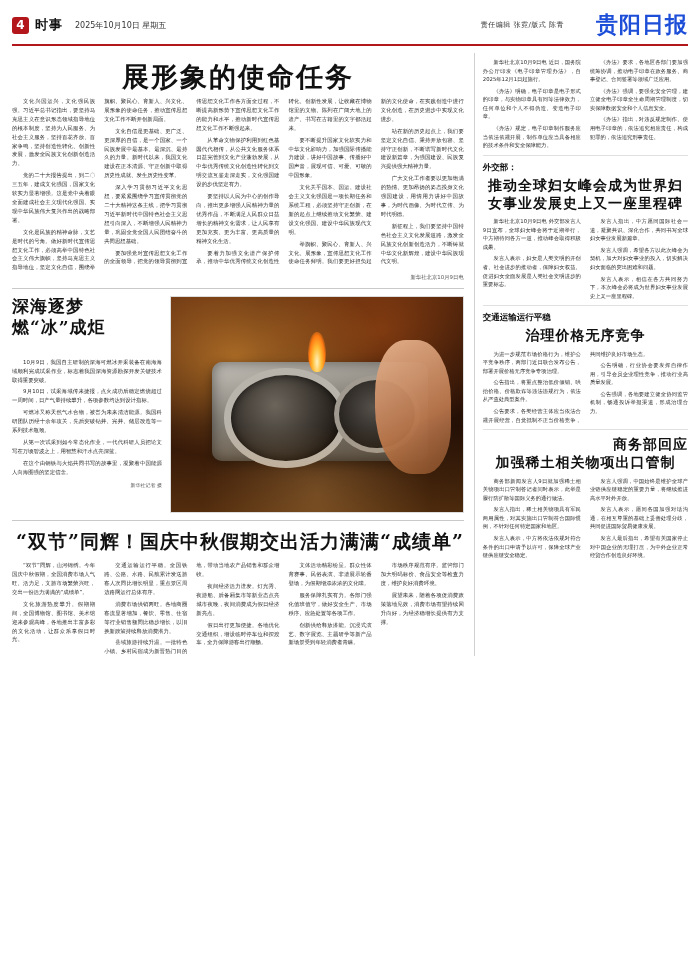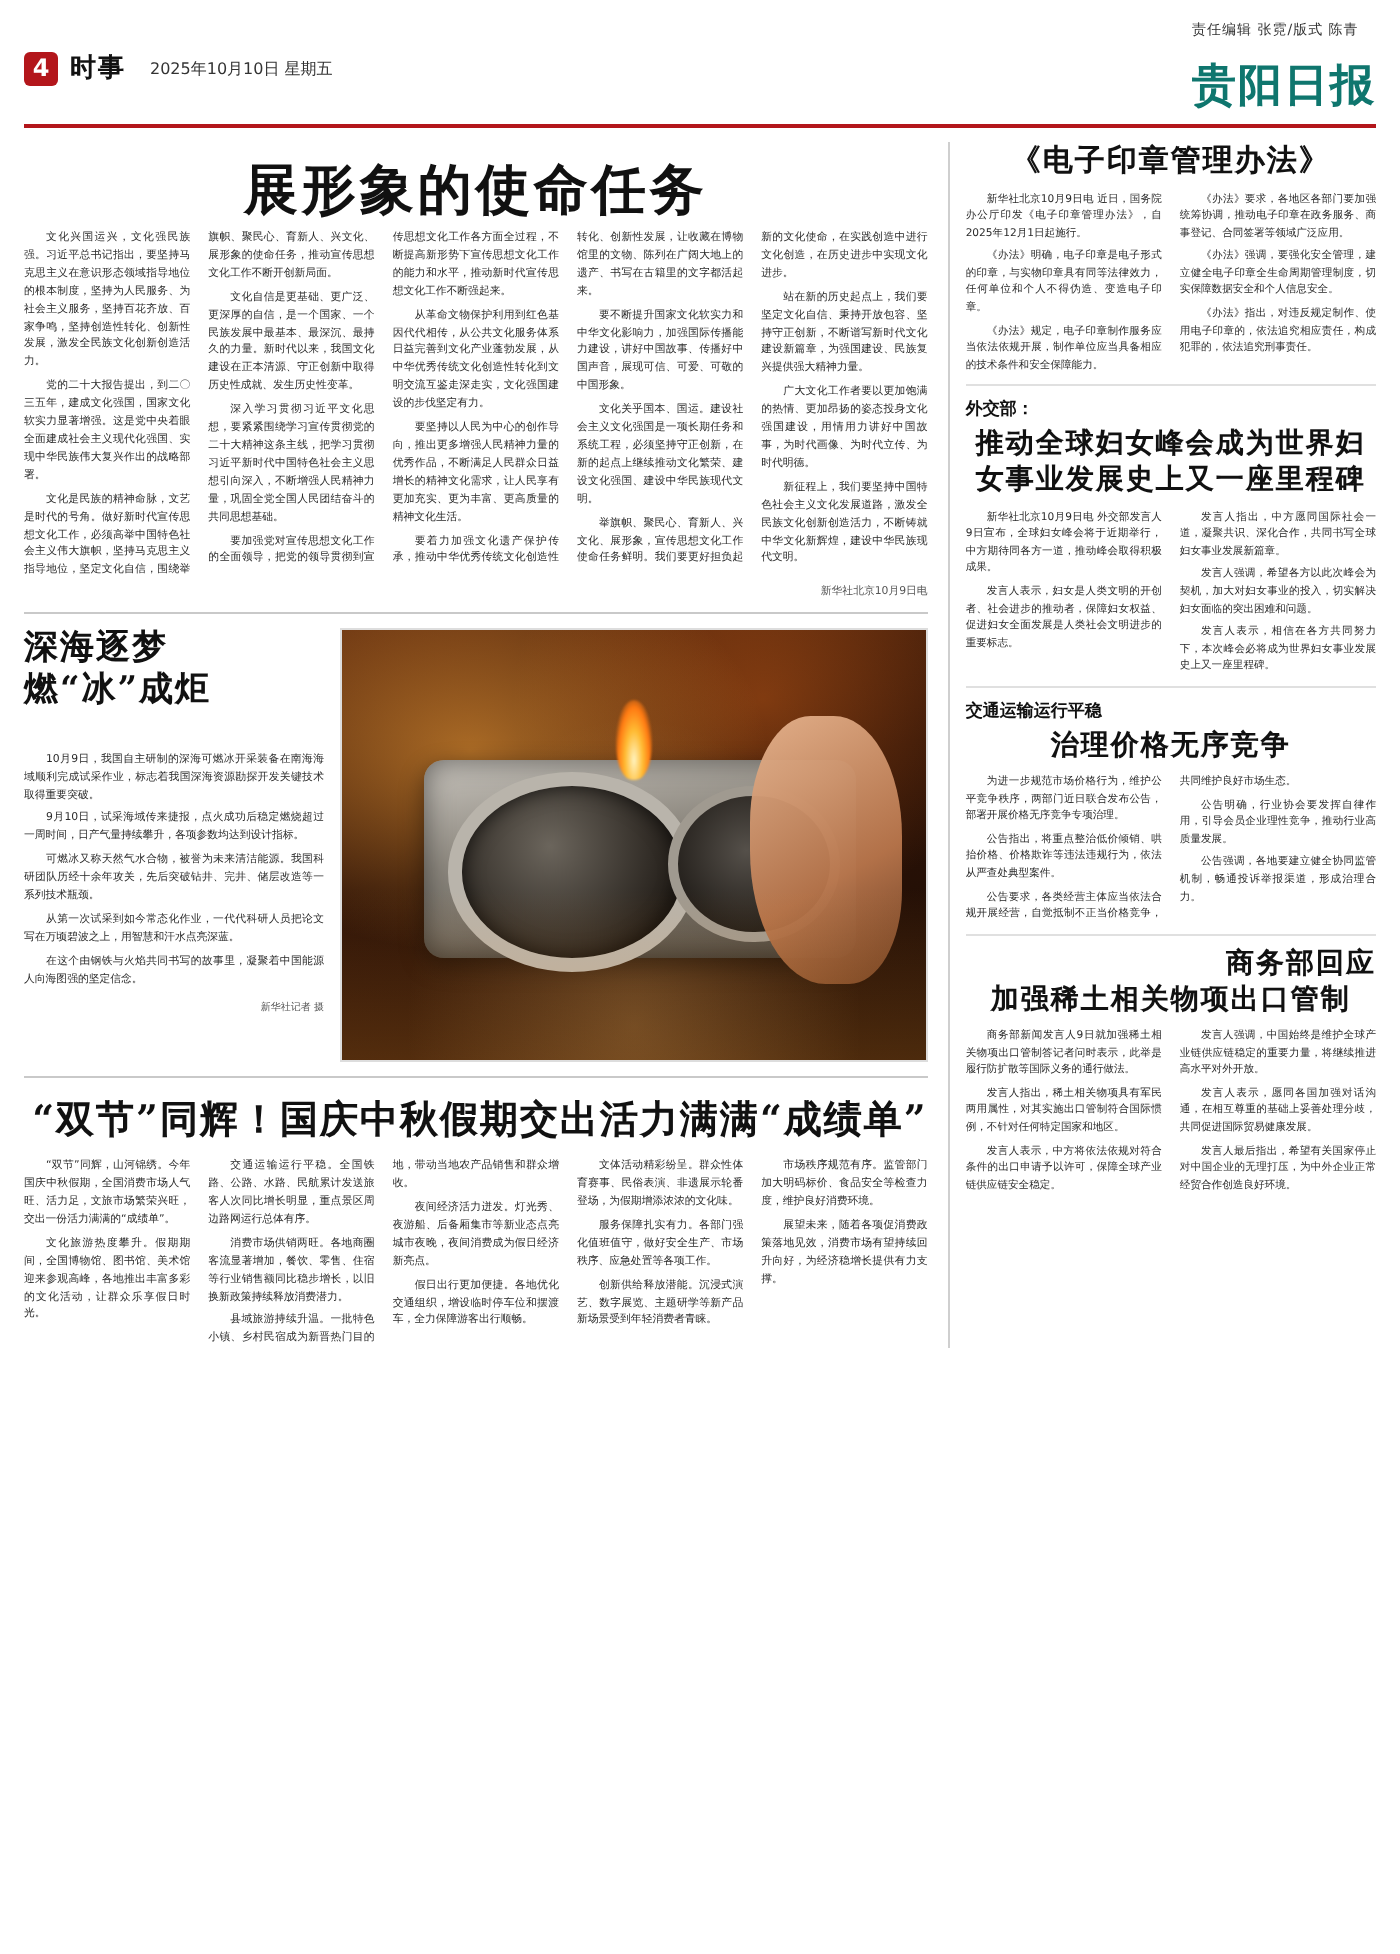--- a/index.html
+++ b/index.html
@@ -14,25 +14,26 @@
 
   
   .masthead{display:flex;align-items:center;justify-content:space-between;border-bottom:2px solid #b3161b;padding-bottom:4px;}
   .mh-left{display:flex;align-items:center;gap:6px;}
   .page-num{
     width:17px;height:17px;background:#b3161b;color:#fff;border-radius:3px;
     font-size:12px;line-height:17px;text-align:center;font-weight:bold;
   }
   .section-name{font-size:13px;font-weight:bold;letter-spacing:1px;}
   .mh-date{font-size:8px;color:#333;margin-left:6px;}
-  .mh-right{display:flex;gap:8px;flex-direction:column;}
+  .mh-right{display:flex;align-items:center;gap:8px;}
   .editors{font-size:7px;color:#333;letter-spacing:.5px;}
   .logo{
-    font-size:22px;font-weight:bold;color:#0f766e;letter-spacing:1px;
+    font-size:22px;font-weight:bold;color:#1d4ed8;letter-spacing:1px;
     font-family:Liberation Sans, sans-serif;
+    margin-left:24px;
   }
 
   
   .body-wrap{display:flex;gap:10px;margin-top:7px;}
   .col-left{width:458px;}
   .col-right{width:208px;border-left:1px solid #cfcfcf;padding-left:8px;}
 
   
   .lead-title{
     text-align:center;font-size:27px;font-weight:bold;letter-spacing:2px;
@@ -191,21 +192,20 @@
         <p>服务保障扎实有力。各部门强化值班值守，做好安全生产、市场秩序、应急处置等各项工作。</p>
         <p>创新供给释放潜能。沉浸式演艺、数字展览、主题研学等新产品新场景受到年轻消费者青睐。</p>
         <p>市场秩序规范有序。监管部门加大明码标价、食品安全等检查力度，维护良好消费环境。</p>
         <p>展望未来，随着各项促消费政策落地见效，消费市场有望持续回升向好，为经济稳增长提供有力支撑。</p>
       </div>
     </div>
 
     <div class="col-right">
 
       <div>
-        <div class="r-title big book-title">《电子印章管理办法》</div>
         <div class="r-body cols c2" style="margin-top:5px;">
           <p>新华社北京10月9日电 近日，国务院办公厅印发《电子印章管理办法》，自2025年12月1日起施行。</p>
           <p>《办法》明确，电子印章是电子形式的印章，与实物印章具有同等法律效力，任何单位和个人不得伪造、变造电子印章。</p>
           <p>《办法》规定，电子印章制作服务应当依法依规开展，制作单位应当具备相应的技术条件和安全保障能力。</p>
           <p>《办法》要求，各地区各部门要加强统筹协调，推动电子印章在政务服务、商事登记、合同签署等领域广泛应用。</p>
           <p>《办法》强调，要强化安全管理，建立健全电子印章全生命周期管理制度，切实保障数据安全和个人信息安全。</p>
           <p>《办法》指出，对违反规定制作、使用电子印章的，依法追究相应责任，构成犯罪的，依法追究刑事责任。</p>
         </div>
       </div>
 

